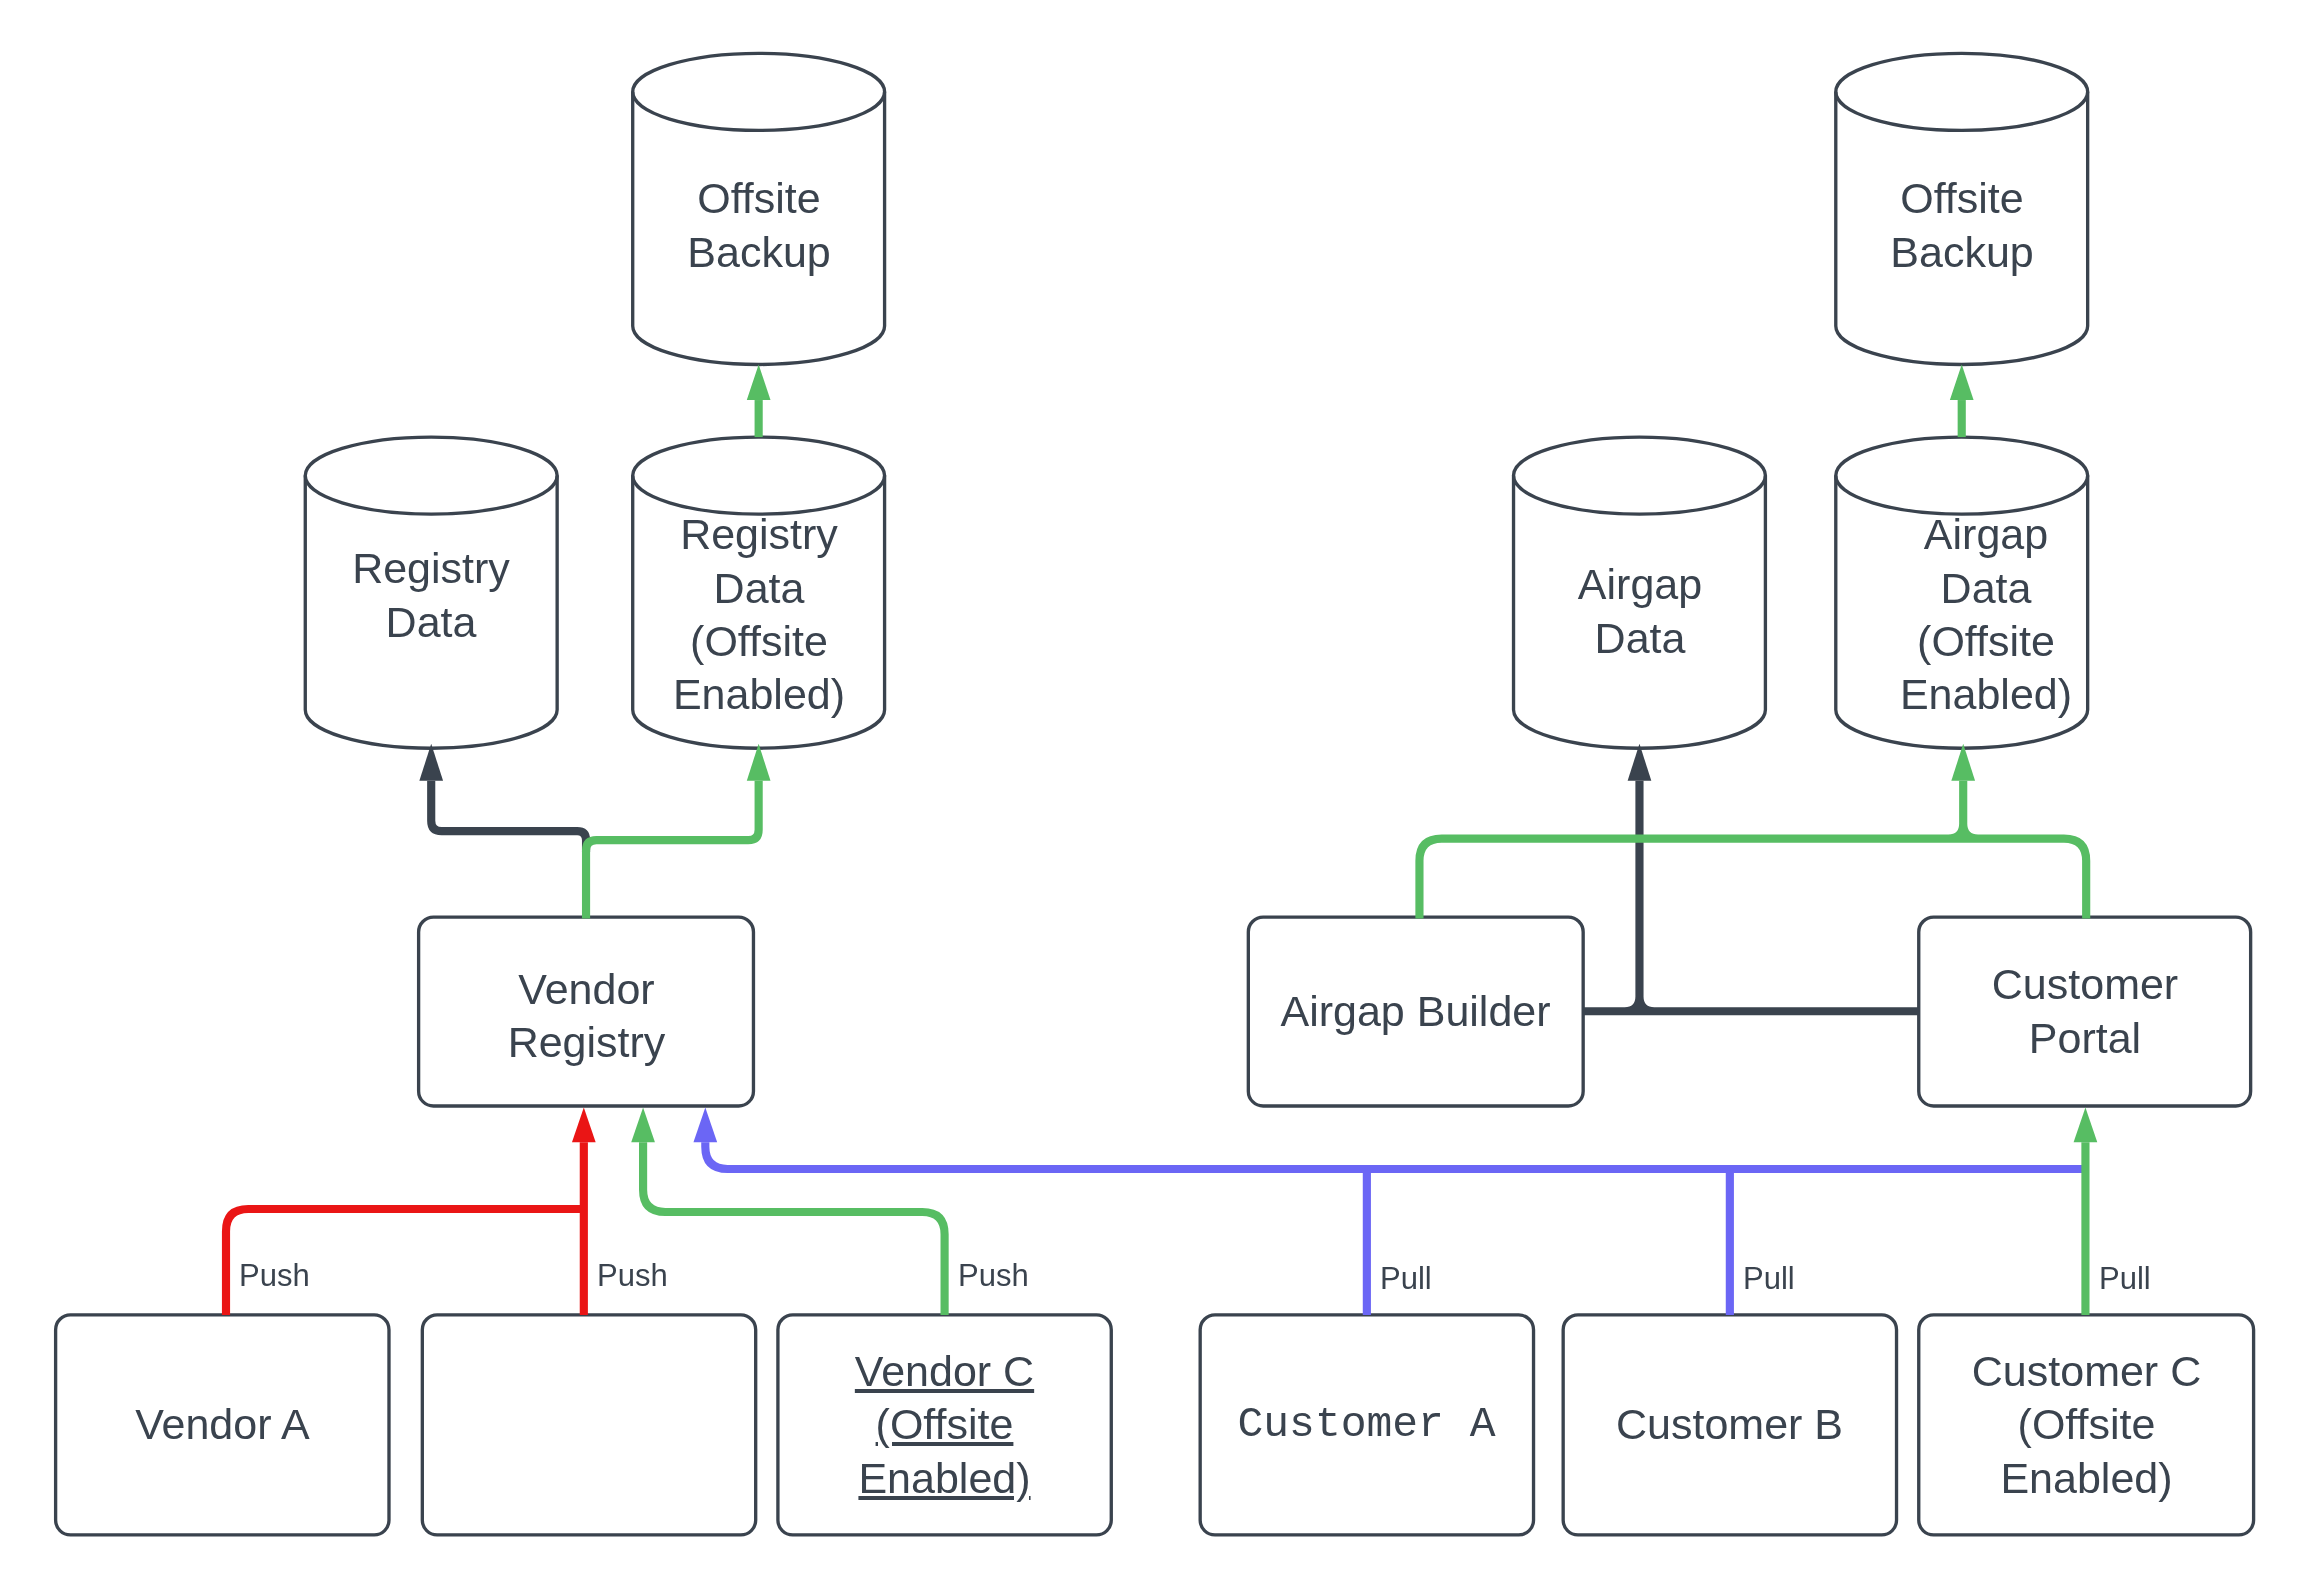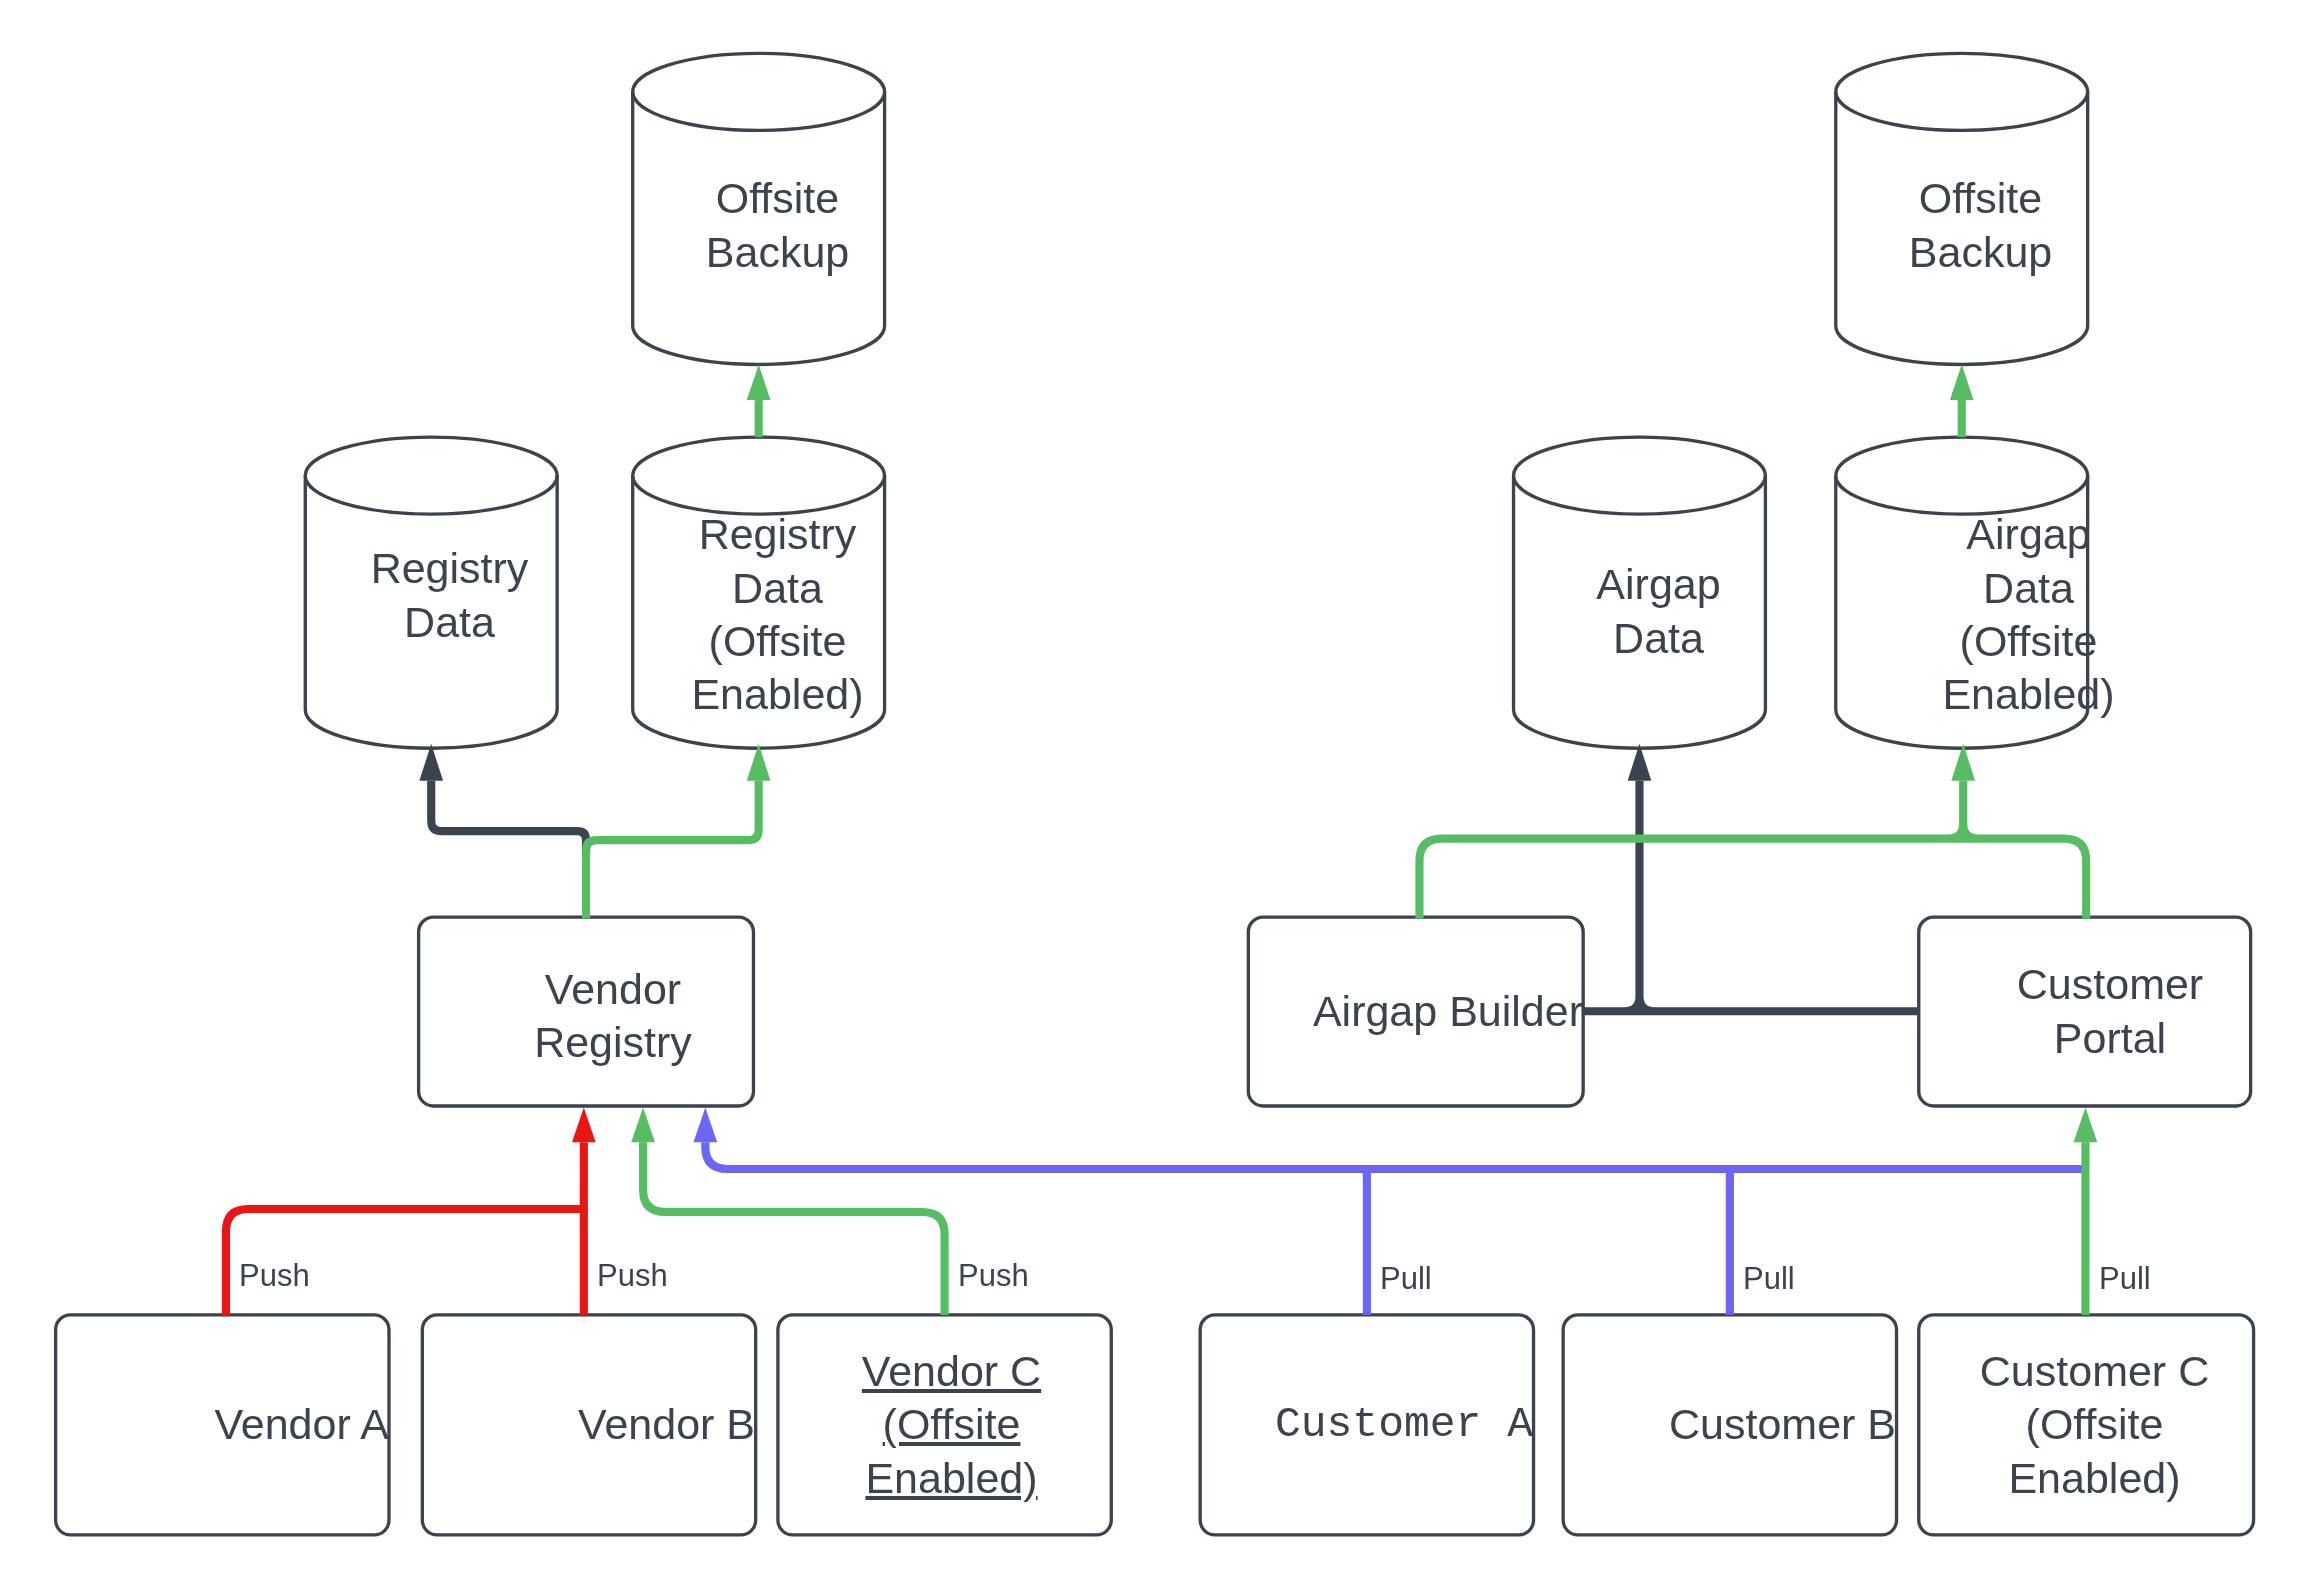--- a/index.html
+++ b/index.html
@@ -8,21 +8,21 @@
     width:2307px; height:1592px;
     background:var(--background,#fff);
     font-family:"Liberation Sans","DejaVu Sans",sans-serif;
     overflow:hidden;
   }
   #diagram-svg { position:absolute; left:0; top:0; }
   .shape  { fill:#ffffff; stroke:var(--dark,#3a434e); stroke-width:4.5px; }
   .edge   { fill:none; stroke-width:11px; stroke-linejoin:round; }
   .thinrim{ fill:none; stroke:var(--dark,#3a434e); stroke-width:4.5px; }
   .node-label {
-    position:absolute; display:flex; align-items:center; justify-content:flex-end;
+    position:absolute; display:flex; align-items:center; justify-content:center;
     text-align:center; font-size:43px; line-height:1.24; color:var(--dark,#3a434e);
   }
   .node-label > span { display:inline-block; }
   .edge-label {
     position:absolute; font-size:31px; color:var(--dark,#3a434e); white-space:nowrap;
   }
 </style>
 </head>
 <body>
 
@@ -122,23 +122,20 @@
   <div class="node-label" style="left:1919px; top:917px; width:332px; height:189px;">
     <span style="max-width:282px;">Customer Portal</span>
   </div>
   <div class="node-label" style="left:1248px; top:917px; width:335px; height:189px;">
     <span style="max-width:282px;">Airgap Builder</span>
   </div>
 
   <div class="node-label" style="left:56px; top:1315px; width:333px; height:220px;">
     <span style="max-width:319px;">Vendor A</span>
   </div>
-  <div class="node-label" style="left:422px; top:1315px; width:333px; height:220px;">
-    <span style="max-width:319px;">Vendor B</span>
-  </div>
   <div class="node-label" style="left:778px; top:1315px; width:333px; height:220px;">
     <span style="max-width:319px;text-decoration:underline;">Vendor C (Offsite Enabled)</span>
   </div>
   <div class="node-label" style="left:1200px; top:1315px; width:333px; height:220px;">
     <span style="max-width:319px;font-family:Liberation Mono, monospace;">Customer A</span>
   </div>
   <div class="node-label" style="left:1563px; top:1315px; width:333px; height:220px;">
     <span style="max-width:319px;">Customer B</span>
   </div>
   <div class="node-label" style="left:1919px; top:1315px; width:335px; height:220px;">

